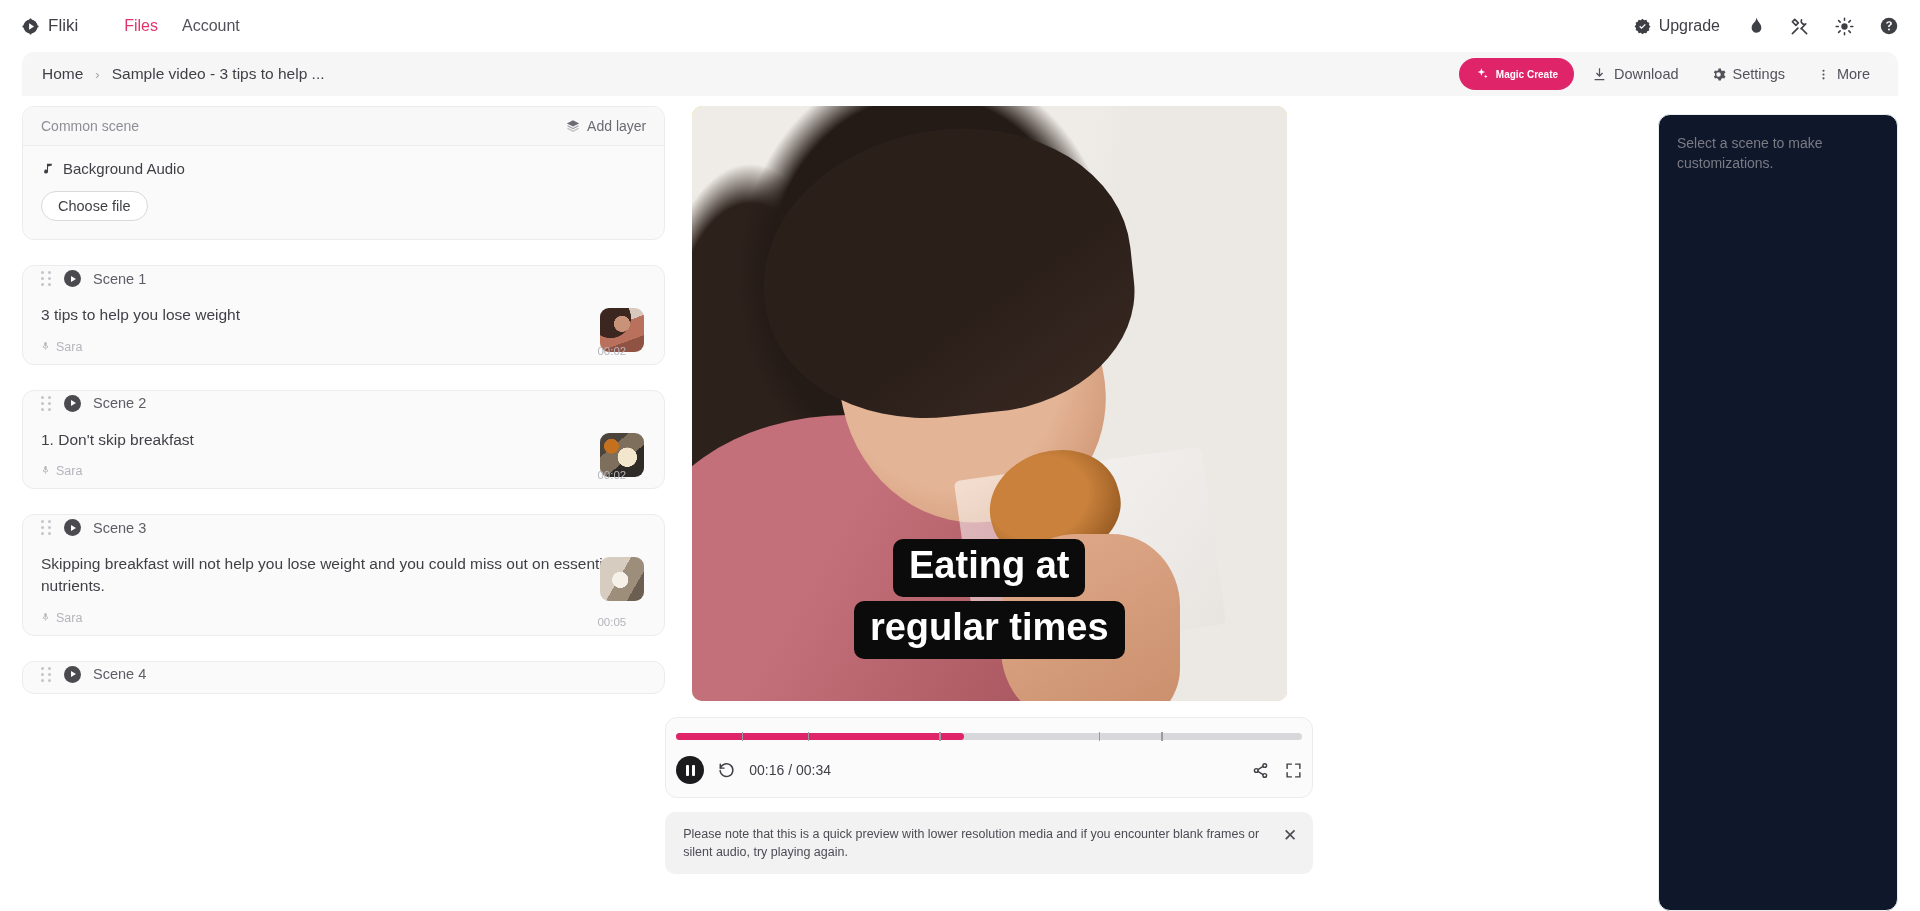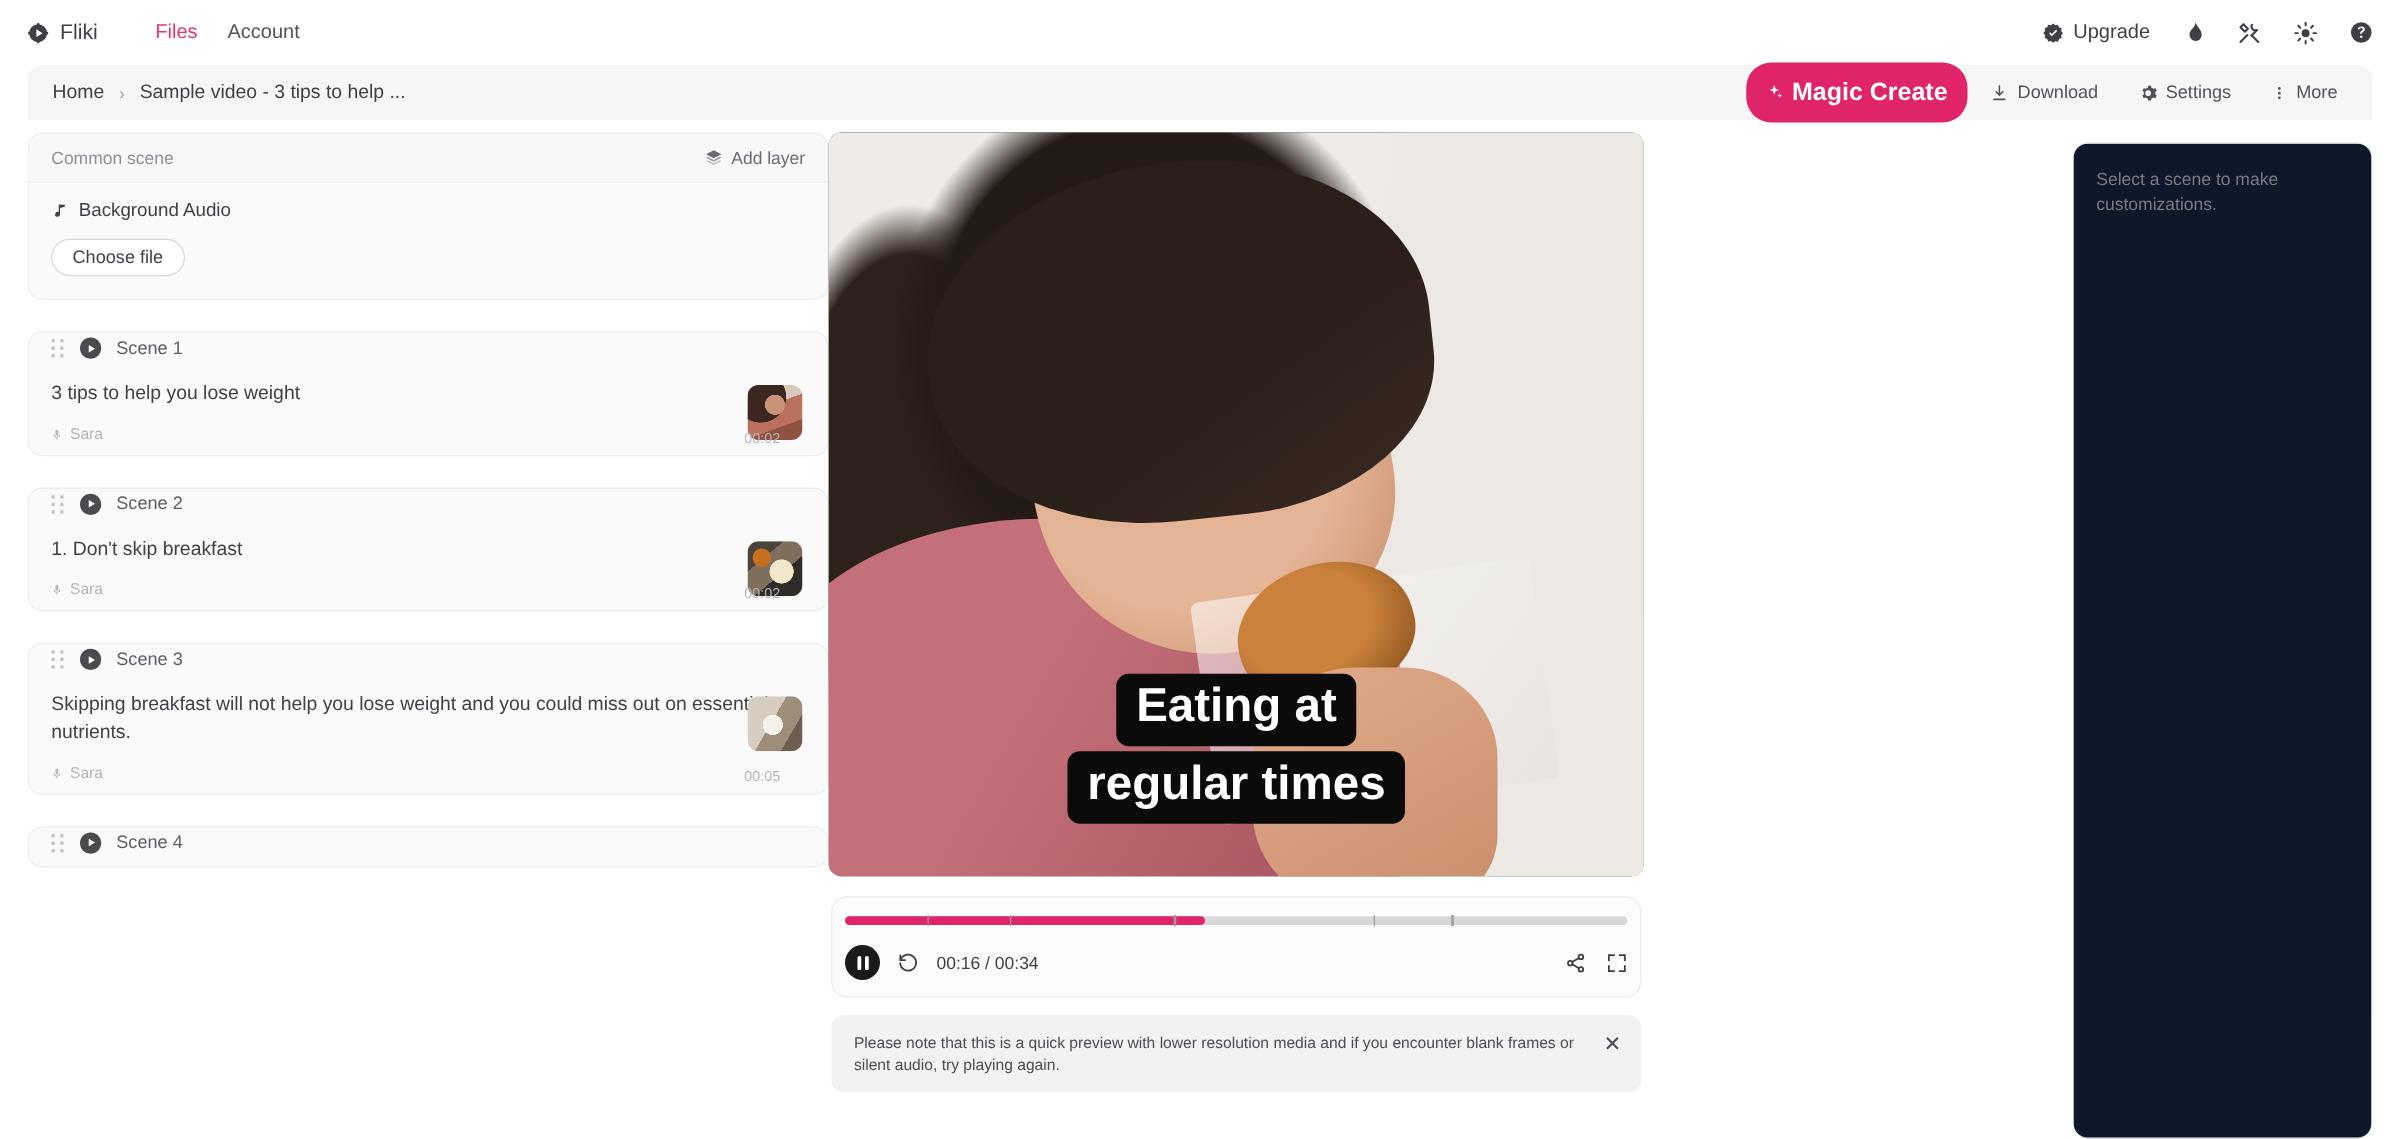--- a/index.html
+++ b/index.html
@@ -39,23 +39,23 @@
     padding: 0 14px 0 20px;
     font-size: 15.5px;
   }
   .crumb { color: #52525b; cursor: pointer; }
   .crumb.home { color: #3f3f46; }
   .crumb-sep { margin: 0 12px; color: #a1a1aa; font-size: 13px; }
   .crumb.current { color: #3f3f46; }
   .crumb-actions { margin-left: auto; display: flex; align-items: center; gap: 4px; }
   .btn-magic {
     background: #e0246a;
-    color: #fff; font-size: 20px; font-weight: bold;
+    color: #fff; font-size: 10px; font-weight: bold;
     border: none; border-radius: 20px;
-    height: 48px; padding: 0 16px;
+    height: 32px; padding: 0 16px;
     display: flex; align-items: center; gap: 7px;
     cursor: pointer;
   }
   .crumb-btn {
     background: transparent; border: none;
     font-size: 14.5px; color: #52525b;
     height: 32px; padding: 0 14px;
     display: flex; align-items: center; gap: 7px;
     cursor: pointer; border-radius: 8px; text-align: center;
   }
@@ -128,21 +128,21 @@
     content: ""; width: 0; height: 0; margin-left: 2px;
     border-left: 5px solid #fff;
     border-top: 3.5px solid transparent;
     border-bottom: 3.5px solid transparent;
   }
   .scene-label { font-size: 14.5px; color: #5d5d66; }
   .scene-text {
     font-size: 15.5px; color: #3f3f46; line-height: 1.4;
     margin: 17px 0 0; max-width: 615px;
   }
-  .voice { display: flex; align-items: flex-end; gap: 6px; margin-top: 14px; font-size: 12.5px; color: #b4b4bb; }
+  .voice { display: flex; align-items: flex-start; gap: 6px; margin-top: 14px; font-size: 12.5px; color: #b4b4bb; }
   .scene-thumb {
     position: absolute; right: 20px; top: 42px;
     width: 44px; height: 44px; border-radius: 9px; overflow: hidden;
   }
   .scene-dur { position: absolute; right: 38px; bottom: 7px; font-size: 11.5px; color: #b4b4bb; }
 
   
   .th-girl { width:100%; height:100%;
     background:
       radial-gradient(circle at 50% 36%, #c9937a 0 22%, transparent 23%),
@@ -157,26 +157,26 @@
   }
   .th-coffee { width:100%; height:100%;
     background:
       radial-gradient(circle at 46% 52%, #f6f1e8 0 24%, transparent 25%),
       radial-gradient(circle at 46% 52%, #9c6b3f 0 15%, transparent 16%),
       linear-gradient(120deg,#d6cdc0 0 45%, #9d8e7c 45% 75%, #6c5f51 75%);
   }
 
   
   .video-wrap {
-    width: 652px;
+    width: 595px;
     height: 595px;
     border-radius: 10px;
     overflow: hidden;
     position: relative;
-    background: #0c4a6e;
+    background: #fde047;
   }
   .vid-bg { position: absolute; inset: 0;
     background:
       linear-gradient(100deg, rgba(0,0,0,0) 58%, rgba(236,232,228,1) 62%),
       radial-gradient(ellipse 120px 150px at 82% 82%, rgba(226,222,216,.85) 0 70%, transparent 72%),
       linear-gradient(180deg,#efebe6 0 18%, #e4ded8 100%);
   }
   .vid-hair { position:absolute; left:-2%; top:-4%; width:74%; height:82%;
     background: radial-gradient(ellipse 58% 60% at 56% 40%, #241a16 0 62%, rgba(36,26,22,0) 74%),
                 radial-gradient(ellipse 30% 58% at 16% 62%, #2d211b 0 64%, rgba(45,33,27,0) 78%);

